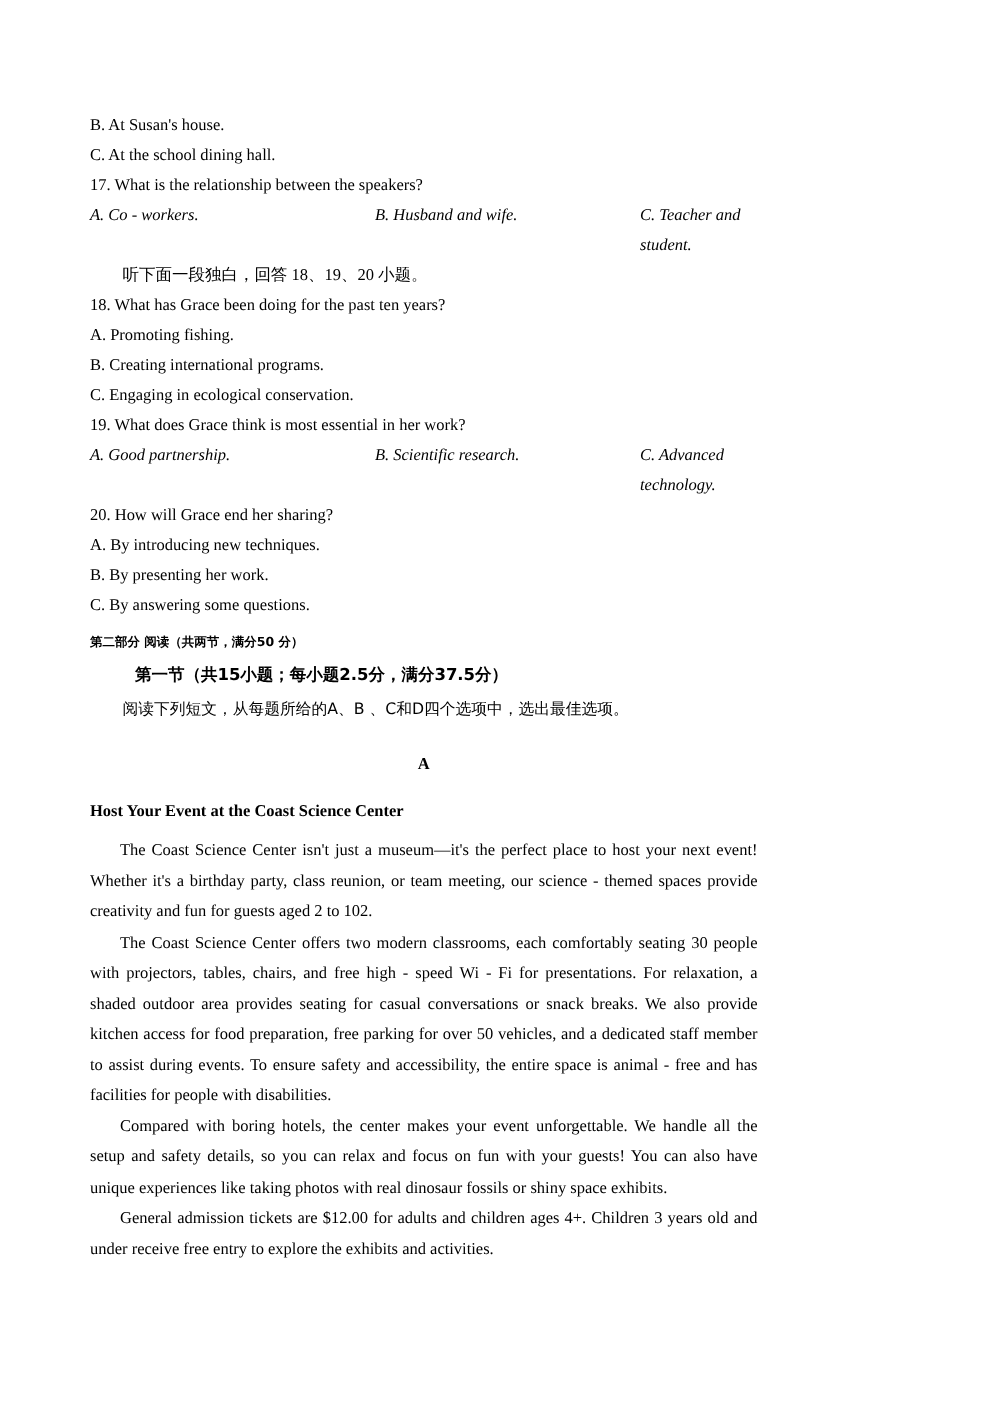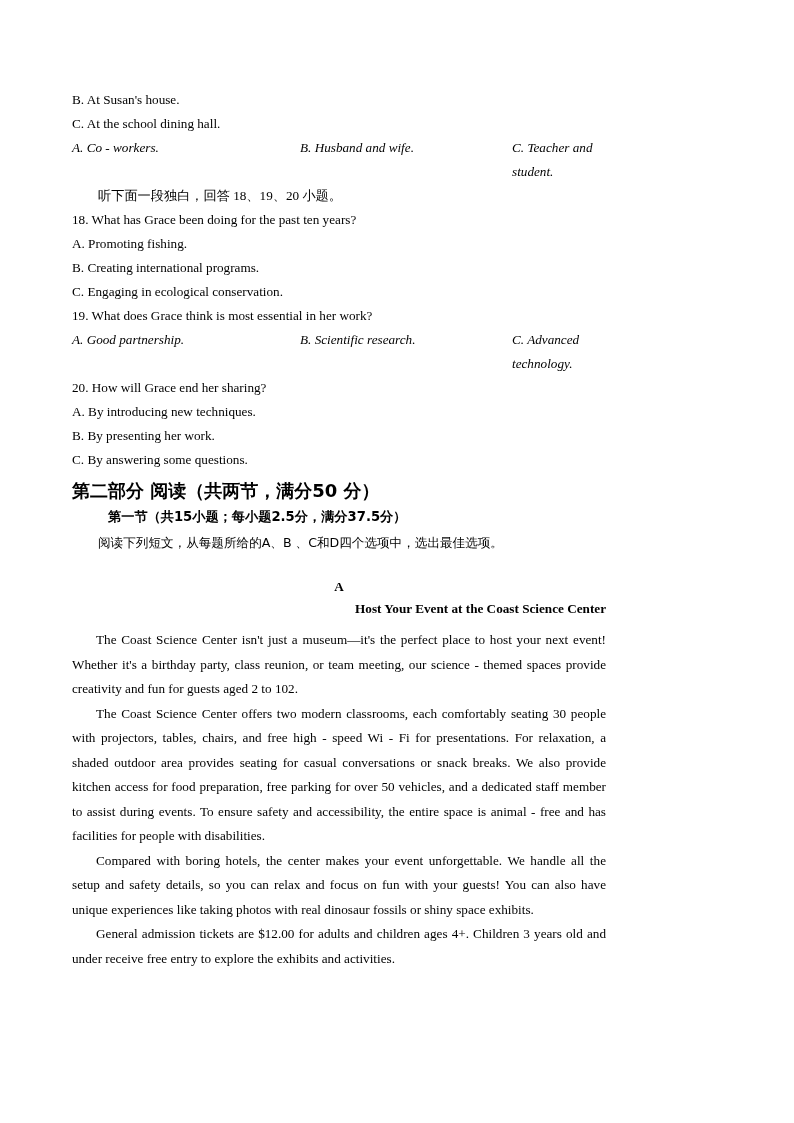--- a/index.html
+++ b/index.html
@@ -35,21 +35,21 @@
     line-height: 24px;
     font-style: italic;
   }
   .opts .col-a { width: 228px; flex: 0 0 228px; }
   .opts .col-b { width: 212px; flex: 0 0 212px; }
   .opts .col-c { flex: 1 1 auto; }
 
   .section-head {
     font-family: "DejaVu Sans", sans-serif;
     font-weight: bold;
-    font-size: 18px;
+    font-size: 10px;
     line-height: 26px;
     margin-top: 6px;
   }
   .section-sub {
     font-family: "DejaVu Sans", sans-serif;
     font-weight: bold;
     font-size: 13.2px;
     line-height: 26px;
     margin-left: 36px;
   }
@@ -60,43 +60,45 @@
     padding-left: 26px;
   }
   .passage-letter {
     text-align: center;
     font-weight: bold;
     font-size: 13.2px;
     line-height: 22px;
     margin-top: 20px;
   }
   .passage-title {
-    text-align: right;
+    text-align: left;
     font-weight: bold;
     font-size: 13.2px;
     line-height: 22px;
+    margin-top: 16px;
     margin-bottom: 8px;
   }
   .para {
     font-size: 13.2px;
     line-height: 24.5px;
     text-align: justify;
     text-justify: inter-word;
     text-indent: 24px;
     margin: 0;
   }
 </style>
 </head>
 <body>
 
 <div class="page">
 
   <div class="line">B. At Susan's house.</div>
   <div class="line">C. At the school dining hall.</div>
 
+  <div class="line">17. What is the relationship between the speakers?</div>
   <div class="opts">
     <div class="col-a">A. Co - workers.</div>
     <div class="col-b">B. Husband and wife.</div>
     <div class="col-c">C. Teacher and student.</div>
   </div>
 
   <div class="line indent-cn">听下面一段独白，回答 18、19、20 小题。</div>
 
   <div class="line">18. What has Grace been doing for the past ten years?</div>
   <div class="line">A. Promoting fishing.</div>

